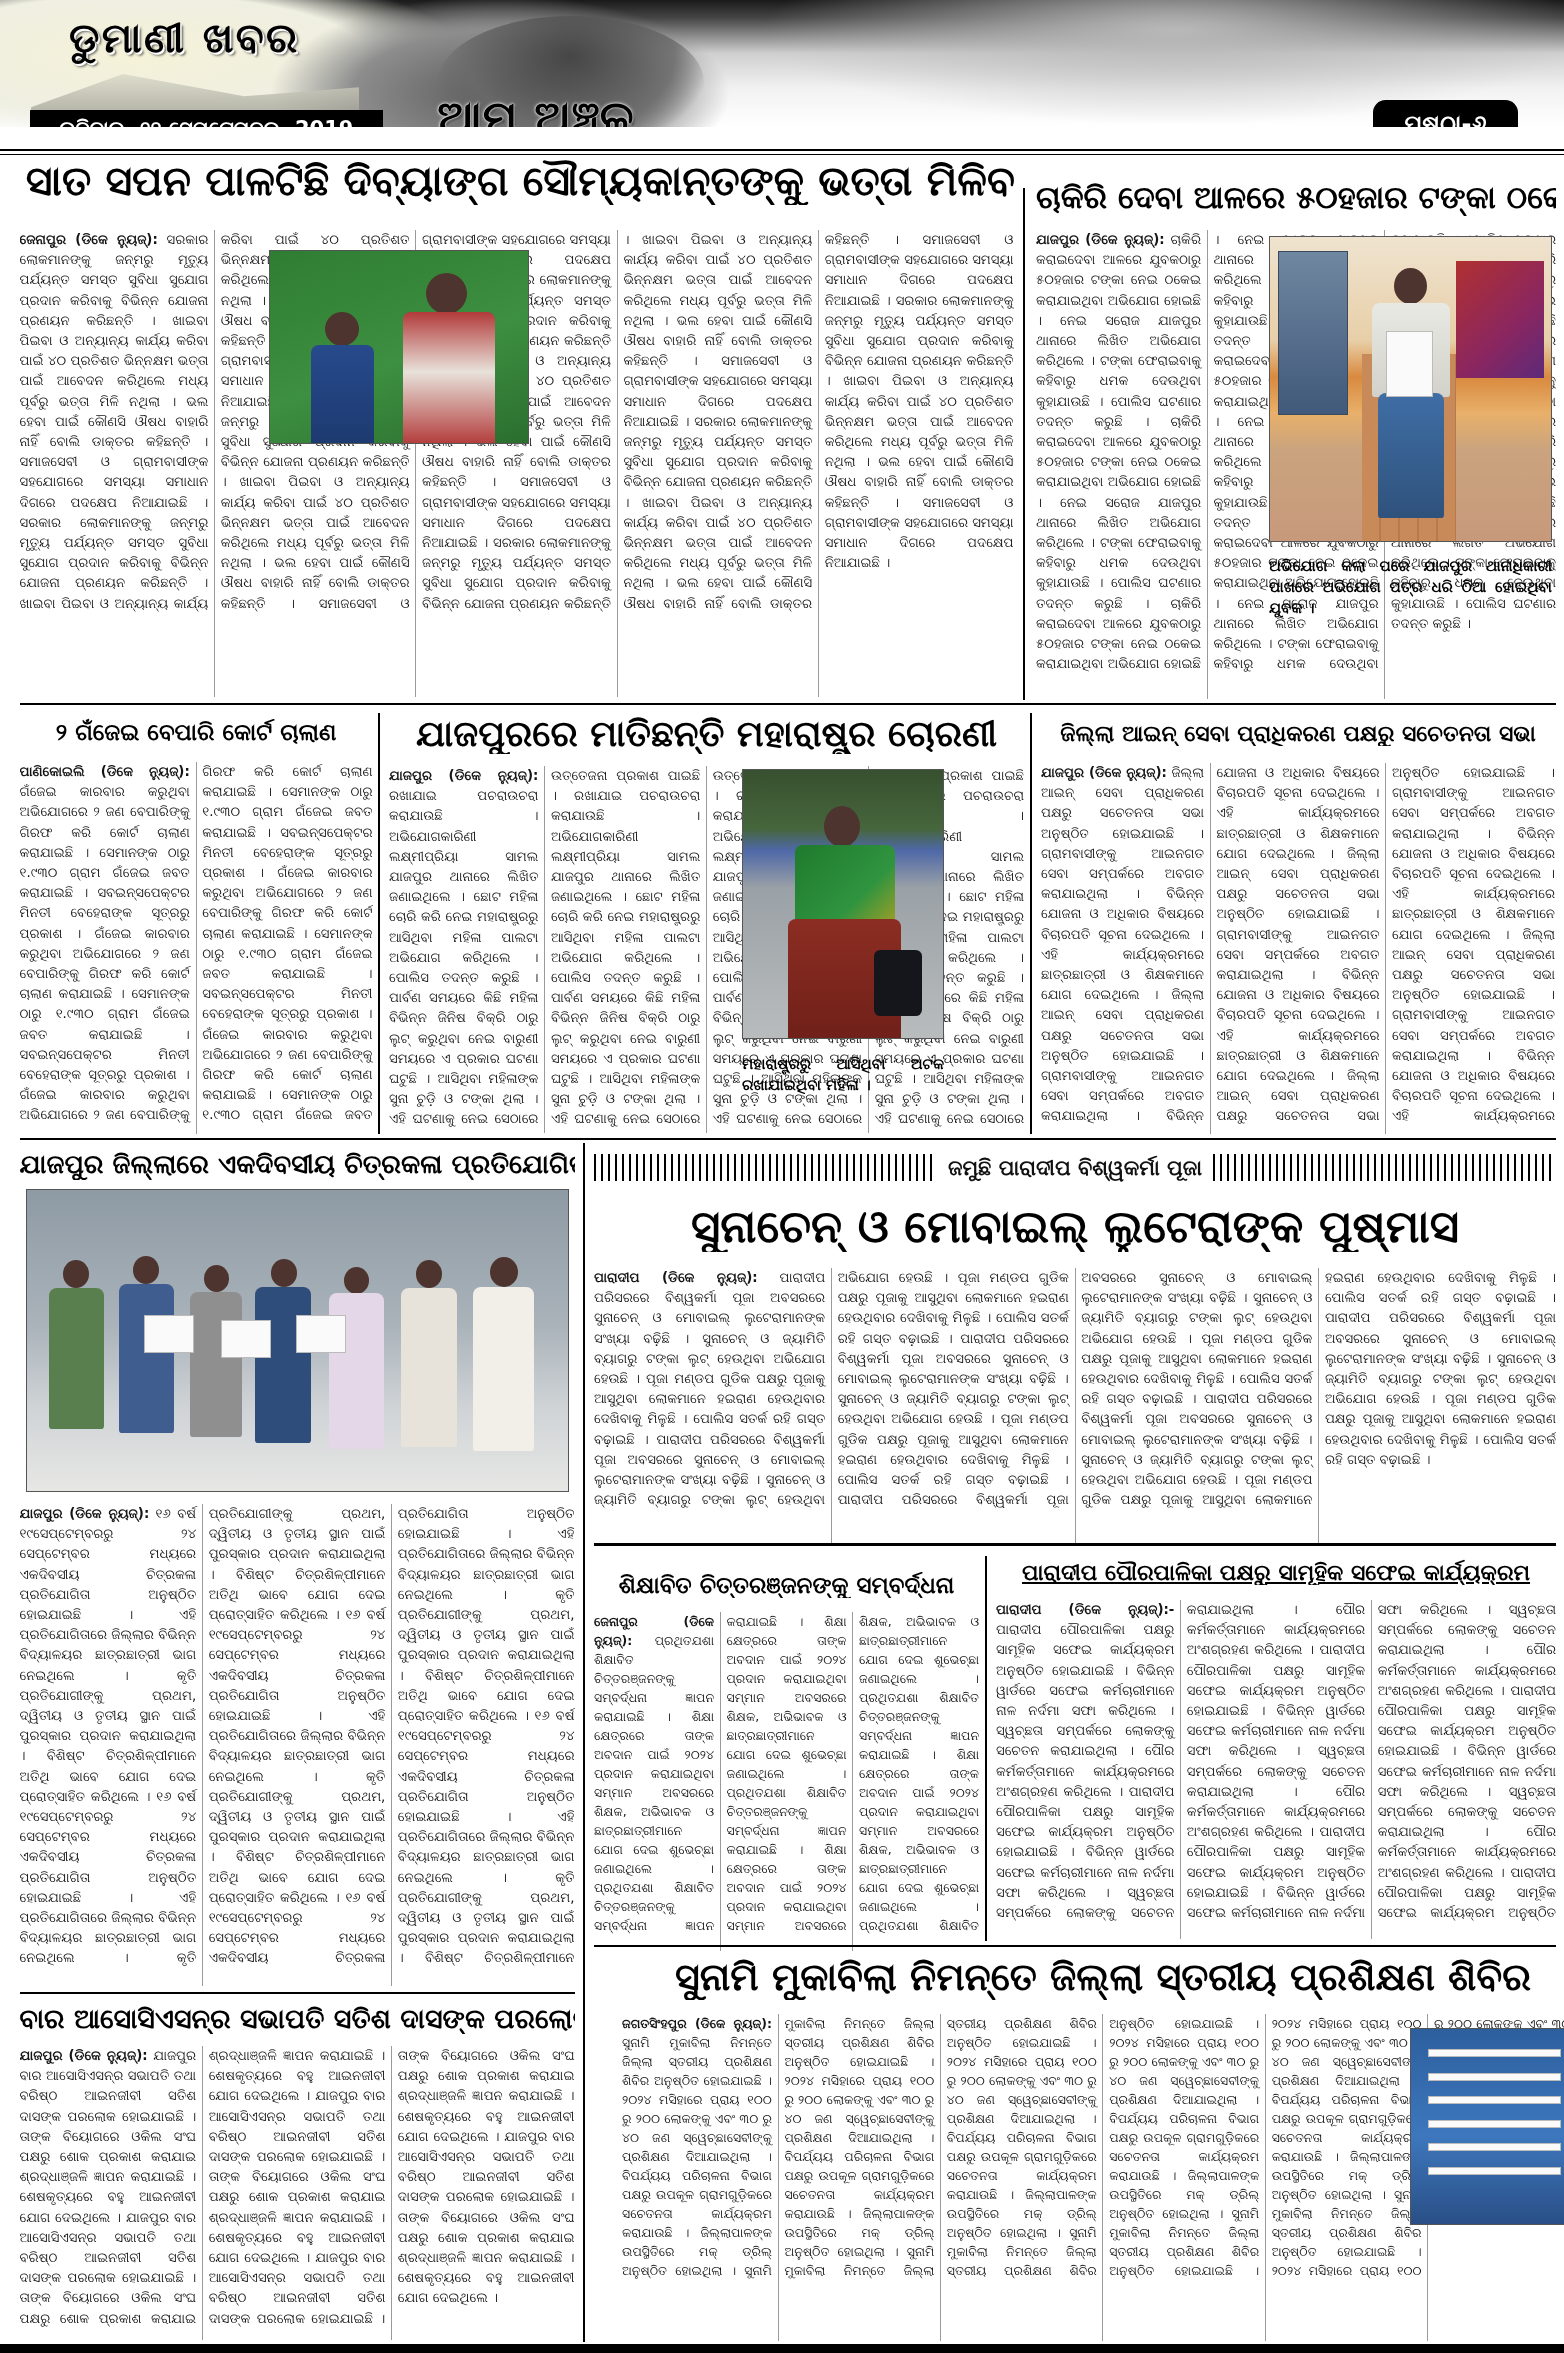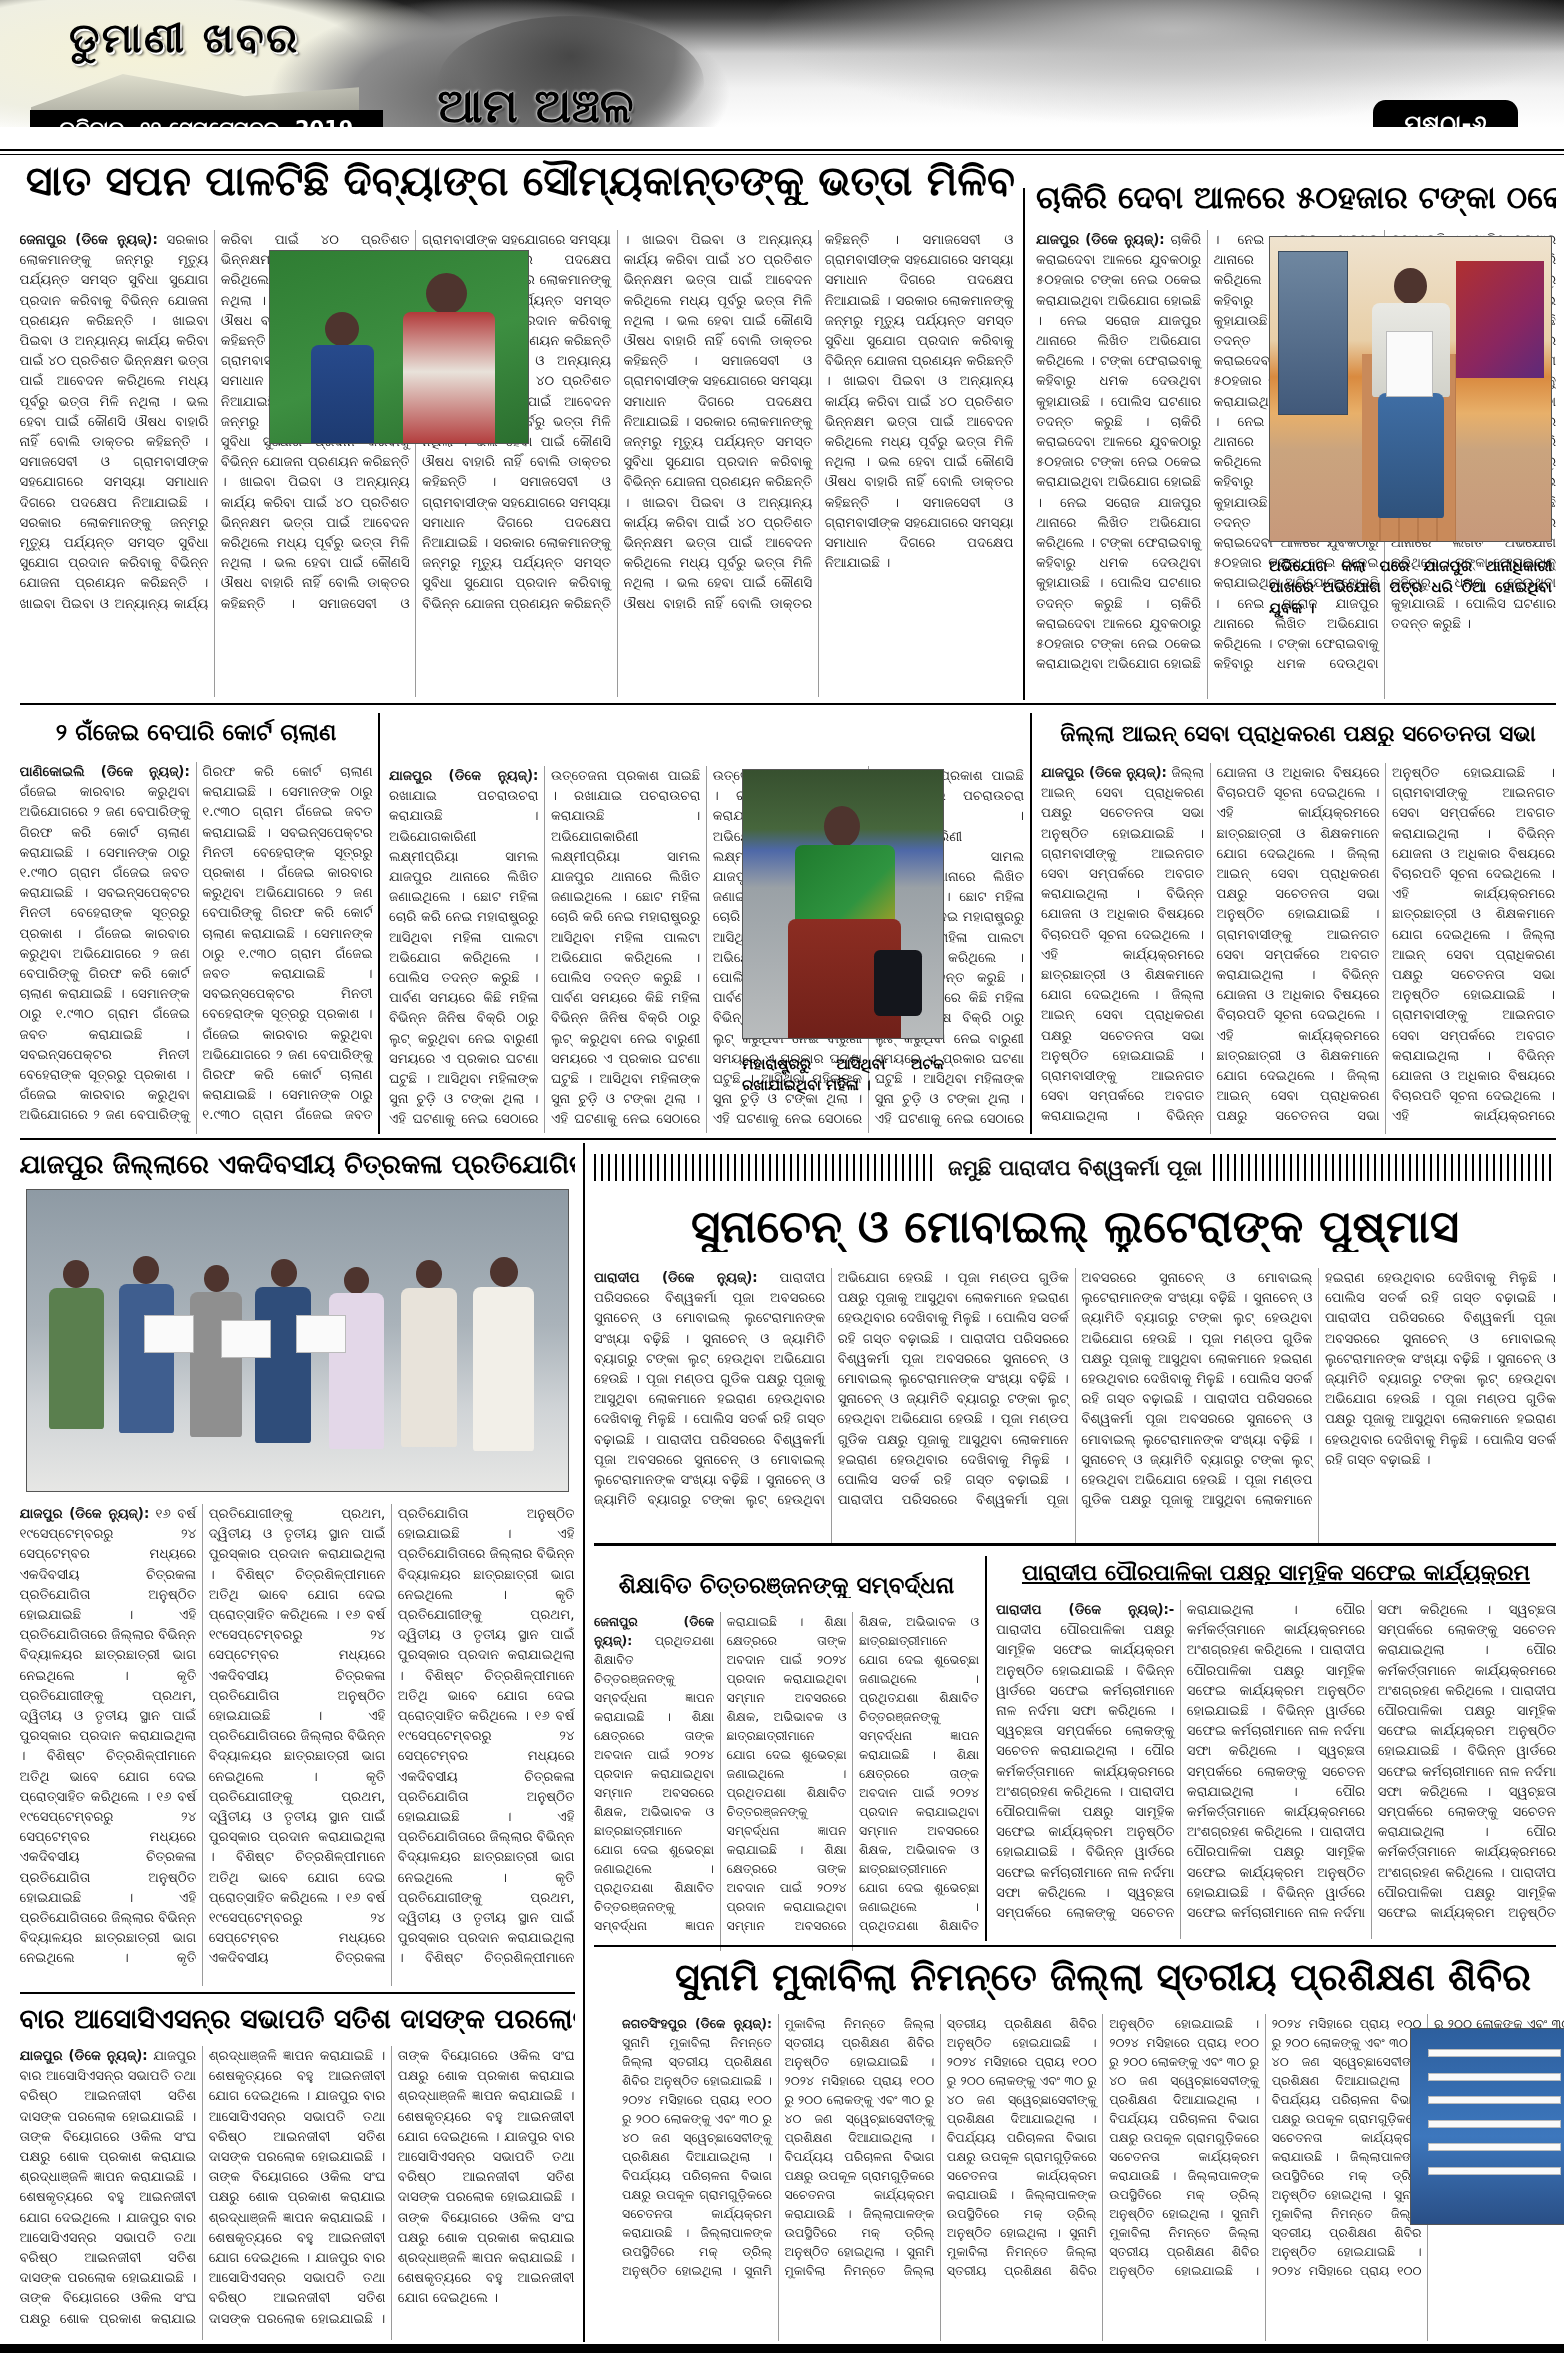--- a/index.html
+++ b/index.html
@@ -20,21 +20,21 @@
   .mast-tree { position:absolute; left:438px; top:15.6px; width:266px; height:133px; border-radius:50% 50% 40% 40%;
     background:radial-gradient(ellipse at 50% 30%, #3c3c3c 0%, #6a6a6a 55%, transparent 75%); opacity:.85; }
   .mast-hut { position:absolute; left:31px; top:74px; width:328px; height:74px;
     background:linear-gradient(180deg, #d9d9c9 0%, #9d9d92 60%, #6f6f66 100%);
     clip-path:polygon(0 45%, 28% 0, 65% 30%, 100% 18%, 100% 100%, 0 100%); opacity:.8; }
   #logo { position:absolute; left:69px; top:14px; font-size:41px; font-weight:800; letter-spacing:2.3px;
     color:#000; text-shadow:1.6px 1.6px 0 #fff, 3.1px 3.1px 2.3px rgba(0,0,0,.55); white-space:nowrap; }
   #logo .red { color:#cc0000; }
   #datebox { position:absolute; left:30px; top:110px; width:353px; height:38px; background:#000; color:#fff;
     display:flex; align-items:center; justify-content:center; font-size:21px; font-weight:600; white-space:nowrap; }
-  #paper-title { position:absolute; left:387px; top:78px; width:297px; height:70px; text-align:center;
+  #paper-title { position:absolute; left:387px; top:90px; width:297px; height:70px; text-align:center;
     font-size:47px; font-weight:800; color:#000; white-space:nowrap;
     text-shadow:0 0 3.9px #fff, 0 0 1.6px #fff, 2.3px 2.3px 1.6px rgba(0,0,0,.5); }
   #pagebox { position:absolute; left:1373px; top:100px; width:145px; height:47px; background:#000; color:#fff;
     border-radius:12.5px; display:flex; align-items:center; justify-content:center; font-size:24px; font-weight:700; }
   #mast-rule { position:absolute; left:0; top:149px; width:1564px; height:5.5px;
     border-top:2.3px solid #000; border-bottom:1.6px solid #000; background:#fff; }
   
   .article { position:absolute; overflow:hidden; }
   .headline { font-weight:800; color:#000; text-align:center; line-height:1.15; white-space:nowrap; overflow:hidden; }
   .body { text-align:justify; color:#141414; overflow:hidden; }
@@ -112,20 +112,21 @@
   <div class="article" style="left:19.5px; top:710px; width:353px; height:424px;">
     <div class="headline" style="font-size:23px; padding-top:9.4px;">୨ ଗଁଜେଇ ବେପାରି କୋର୍ଟ ଚାଲାଣ</div>
     <div class="body cols2" style="position:absolute; left:0; top:52px; width:353px; height:372px;">
       <span class="dl">ପାଣିକୋଇଲି (ଡିକେ ନ୍ୟୁଜ୍):</span>
       <span>ଗଁଜେଇ କାରବାର କରୁଥିବା ଅଭିଯୋଗରେ ୨ ଜଣ ବେପାରିଙ୍କୁ ଗିରଫ କରି କୋର୍ଟ ଚାଲାଣ କରାଯାଇଛି । ସେମାନଙ୍କ ଠାରୁ ୧.୯୩୦ ଗ୍ରାମ ଗଁଜେଇ ଜବତ କରାଯାଇଛି । ସବଇନ୍ସପେକ୍ଟର ମିନତୀ ବେହେରାଙ୍କ ସୂତ୍ରରୁ ପ୍ରକାଶ । ଗଁଜେଇ କାରବାର କରୁଥିବା ଅଭିଯୋଗରେ ୨ ଜଣ ବେପାରିଙ୍କୁ ଗିରଫ କରି କୋର୍ଟ ଚାଲାଣ କରାଯାଇଛି । ସେମାନଙ୍କ ଠାରୁ ୧.୯୩୦ ଗ୍ରାମ ଗଁଜେଇ ଜବତ କରାଯାଇଛି । ସବଇନ୍ସପେକ୍ଟର ମିନତୀ ବେହେରାଙ୍କ ସୂତ୍ରରୁ ପ୍ରକାଶ । ଗଁଜେଇ କାରବାର କରୁଥିବା ଅଭିଯୋଗରେ ୨ ଜଣ ବେପାରିଙ୍କୁ ଗିରଫ କରି କୋର୍ଟ ଚାଲାଣ କରାଯାଇଛି । ସେମାନଙ୍କ ଠାରୁ ୧.୯୩୦ ଗ୍ରାମ ଗଁଜେଇ ଜବତ କରାଯାଇଛି । ସବଇନ୍ସପେକ୍ଟର ମିନତୀ ବେହେରାଙ୍କ ସୂତ୍ରରୁ ପ୍ରକାଶ । ଗଁଜେଇ କାରବାର କରୁଥିବା ଅଭିଯୋଗରେ ୨ ଜଣ ବେପାରିଙ୍କୁ ଗିରଫ କରି କୋର୍ଟ ଚାଲାଣ କରାଯାଇଛି । ସେମାନଙ୍କ ଠାରୁ ୧.୯୩୦ ଗ୍ରାମ ଗଁଜେଇ ଜବତ କରାଯାଇଛି । ସବଇନ୍ସପେକ୍ଟର ମିନତୀ ବେହେରାଙ୍କ ସୂତ୍ରରୁ ପ୍ରକାଶ । ଗଁଜେଇ କାରବାର କରୁଥିବା ଅଭିଯୋଗରେ ୨ ଜଣ ବେପାରିଙ୍କୁ ଗିରଫ କରି କୋର୍ଟ ଚାଲାଣ କରାଯାଇଛି । ସେମାନଙ୍କ ଠାରୁ ୧.୯୩୦ ଗ୍ରାମ ଗଁଜେଇ ଜବତ କରାଯାଇଛି । ସବଇନ୍ସପେକ୍ଟର ମିନତୀ ବେହେରାଙ୍କ ସୂତ୍ରରୁ ପ୍ରକାଶ । ଗଁଜେଇ କାରବାର କରୁଥିବା ଅଭିଯୋଗରେ ୨ ଜଣ ବେପାରିଙ୍କୁ ଗିରଫ କରି କୋର୍ଟ ଚାଲାଣ କରାଯାଇଛି । ସେମାନଙ୍କ ଠାରୁ ୧.୯୩୦ ଗ୍ରାମ ଗଁଜେଇ ଜବତ କରାଯାଇଛି । ସବଇନ୍ସପେକ୍ଟର ମିନତୀ ବେହେରାଙ୍କ ସୂତ୍ରରୁ ପ୍ରକାଶ ।</span>
     </div>
   </div>
   <div class="vline" style="left:378px; top:713px; height:421px;"></div>
 
   <div class="article" style="left:389px; top:710px; width:635px; height:424px;">
+    <div class="headline" style="font-size:36px; padding-top:3.1px;">ଯାଜପୁରରେ ମାତିଛନ୍ତି ମହାରାଷ୍ଟ୍ର ଚୋରଣୀ</div>
     <div class="body cols4" style="position:absolute; left:0; top:56px; width:635px; height:367px;">
       <span class="dl">ଯାଜପୁର (ଡିକେ ନ୍ୟୁଜ୍):</span>
       <span>ରଖାଯାଇ ପଚରାଉଚରା କରାଯାଉଛି । ଅଭିଯୋଗକାରିଣୀ ଲକ୍ଷ୍ମୀପ୍ରିୟା ସାମଲ ଯାଜପୁର ଥାନାରେ ଲିଖିତ ଜଣାଇଥିଲେ । ଛୋଟ ମହିଳା ଚୋରି କରି ନେଇ ମହାରାଷ୍ଟ୍ରରୁ ଆସିଥିବା ମହିଳା ପାଲଟା ଅଭିଯୋଗ କରିଥିଲେ । ପୋଲିସ ତଦନ୍ତ କରୁଛି । ପାର୍ବଣ ସମୟରେ କିଛି ମହିଳା ବିଭିନ୍ନ ଜିନିଷ ବିକ୍ରି ଠାରୁ ଲୁଟ୍ କରୁଥିବା ନେଇ ବାରୁଣୀ ସମୟରେ ଏ ପ୍ରକାର ଘଟଣା ଘଟୁଛି । ଆସିଥିବା ମହିଳାଙ୍କ ସୁନା ଚୁଡ଼ି ଓ ଟଙ୍କା ଥିଲା । ଏହି ଘଟଣାକୁ ନେଇ ସେଠାରେ ଉତ୍ତେଜନା ପ୍ରକାଶ ପାଇଛି । ରଖାଯାଇ ପଚରାଉଚରା କରାଯାଉଛି । ଅଭିଯୋଗକାରିଣୀ ଲକ୍ଷ୍ମୀପ୍ରିୟା ସାମଲ ଯାଜପୁର ଥାନାରେ ଲିଖିତ ଜଣାଇଥିଲେ । ଛୋଟ ମହିଳା ଚୋରି କରି ନେଇ ମହାରାଷ୍ଟ୍ରରୁ ଆସିଥିବା ମହିଳା ପାଲଟା ଅଭିଯୋଗ କରିଥିଲେ । ପୋଲିସ ତଦନ୍ତ କରୁଛି । ପାର୍ବଣ ସମୟରେ କିଛି ମହିଳା ବିଭିନ୍ନ ଜିନିଷ ବିକ୍ରି ଠାରୁ ଲୁଟ୍ କରୁଥିବା ନେଇ ବାରୁଣୀ ସମୟରେ ଏ ପ୍ରକାର ଘଟଣା ଘଟୁଛି । ଆସିଥିବା ମହିଳାଙ୍କ ସୁନା ଚୁଡ଼ି ଓ ଟଙ୍କା ଥିଲା । ଏହି ଘଟଣାକୁ ନେଇ ସେଠାରେ ଉତ୍ତେଜନା ପ୍ରକାଶ ପାଇଛି । ରଖାଯାଇ ପଚରାଉଚରା କରାଯାଉଛି । ଅଭିଯୋଗକାରିଣୀ ଲକ୍ଷ୍ମୀପ୍ରିୟା ସାମଲ ଯାଜପୁର ଥାନାରେ ଲିଖିତ ଜଣାଇଥିଲେ । ଛୋଟ ମହିଳା ଚୋରି କରି ନେଇ ମହାରାଷ୍ଟ୍ରରୁ ଆସିଥିବା ମହିଳା ପାଲଟା ଅଭିଯୋଗ କରିଥିଲେ । ପୋଲିସ ତଦନ୍ତ କରୁଛି । ପାର୍ବଣ ସମୟରେ କିଛି ମହିଳା ବିଭିନ୍ନ ଜିନିଷ ବିକ୍ରି ଠାରୁ ଲୁଟ୍ କରୁଥିବା ନେଇ ବାରୁଣୀ ସମୟରେ ଏ ପ୍ରକାର ଘଟଣା ଘଟୁଛି । ଆସିଥିବା ମହିଳାଙ୍କ ସୁନା ଚୁଡ଼ି ଓ ଟଙ୍କା ଥିଲା । ଏହି ଘଟଣାକୁ ନେଇ ସେଠାରେ ଉତ୍ତେଜନା ପ୍ରକାଶ ପାଇଛି । ରଖାଯାଇ ପଚରାଉଚରା କରାଯାଉଛି । ଅଭିଯୋଗକାରିଣୀ ଲକ୍ଷ୍ମୀପ୍ରିୟା ସାମଲ ଯାଜପୁର ଥାନାରେ ଲିଖିତ ଜଣାଇଥିଲେ । ଛୋଟ ମହିଳା ଚୋରି କରି ନେଇ ମହାରାଷ୍ଟ୍ରରୁ ଆସିଥିବା ମହିଳା ପାଲଟା ଅଭିଯୋଗ କରିଥିଲେ । ପୋଲିସ ତଦନ୍ତ କରୁଛି । ପାର୍ବଣ ସମୟରେ କିଛି ମହିଳା ବିଭିନ୍ନ ଜିନିଷ ବିକ୍ରି ଠାରୁ ଲୁଟ୍ କରୁଥିବା ନେଇ ବାରୁଣୀ ସମୟରେ ଏ ପ୍ରକାର ଘଟଣା ଘଟୁଛି । ଆସିଥିବା ମହିଳାଙ୍କ ସୁନା ଚୁଡ଼ି ଓ ଟଙ୍କା ଥିଲା । ଏହି ଘଟଣାକୁ ନେଇ ସେଠାରେ ଉତ୍ତେଜନା ପ୍ରକାଶ ପାଇଛି । ରଖାଯାଇ ପଚରାଉଚରା କରାଯାଉଛି । ଅଭିଯୋଗକାରିଣୀ ଲକ୍ଷ୍ମୀପ୍ରିୟା ସାମଲ ଯାଜପୁର ଥାନାରେ ଲିଖିତ ଜଣାଇଥିଲେ । ଛୋଟ ମହିଳା ଚୋରି କରି ନେଇ ମହାରାଷ୍ଟ୍ରରୁ ଆସିଥିବା ମହିଳା ପାଲଟା ଅଭିଯୋଗ କରିଥିଲେ । ପୋଲିସ ତଦନ୍ତ କରୁଛି । ପାର୍ବଣ ସମୟରେ କିଛି ମହିଳା ବିଭିନ୍ନ ଜିନିଷ ବିକ୍ରି ଠାରୁ ଲୁଟ୍ କରୁଥିବା ନେଇ ବାରୁଣୀ ସମୟରେ ଏ ପ୍ରକାର ଘଟଣା ଘଟୁଛି । ଆସିଥିବା ମହିଳାଙ୍କ ସୁନା ଚୁଡ଼ି ଓ ଟଙ୍କା ଥିଲା । ଏହି ଘଟଣାକୁ ନେଇ ସେଠାରେ ଉତ୍ତେଜନା ପ୍ରକାଶ ପାଇଛି ।</span>
     </div>
     <div class="photo" style="left:353px; top:59px; width:202px; height:270px; background:linear-gradient(180deg,#37502f 0%,#46663c 22%,#4e68a8 30%,#9aa1a6 44%,#b9bcbd 100%);">
       <div class="head" style="left:81px; top:36px; width:36px; height:41px;"></div>
       <div class="torso" style="left:52px; top:75px; width:100px; height:94px; background:linear-gradient(135deg,#1f7a2d 0%,#2f9440 60%,#b7a122 100%);"></div>
       <div class="torso" style="left:45px; top:149px; width:113px; height:122px; background:linear-gradient(180deg,#8c2d22,#6f2019);"></div>
       <div class="torso" style="left:131px; top:180px; width:48px; height:66px; background:#14161c; border-radius:6.3px;"></div>
     </div>

